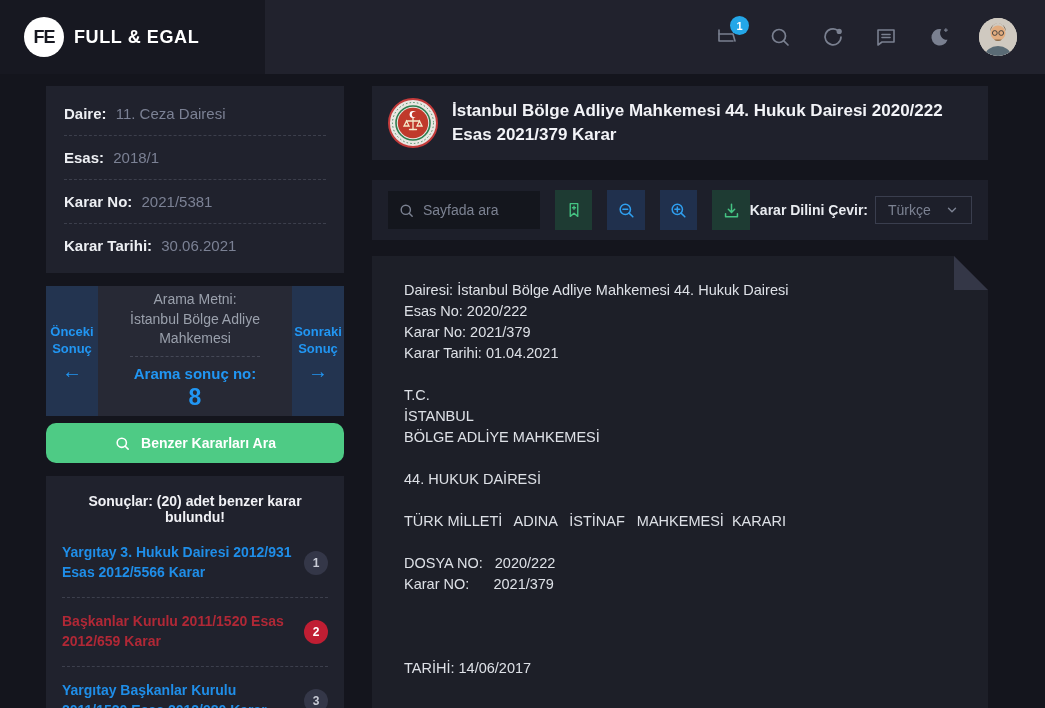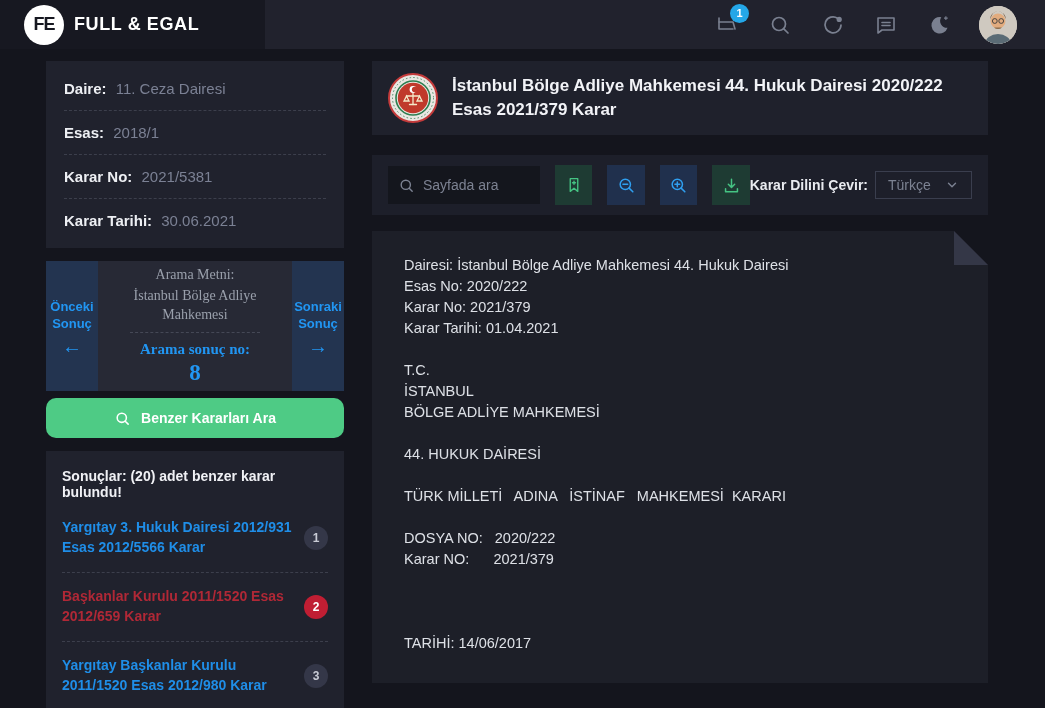--- a/index.html
+++ b/index.html
@@ -1,20 +1,20 @@
 <!DOCTYPE html>
 <html><head>
 <meta charset="utf-8">
 <style>
   * { margin:0; padding:0; box-sizing:border-box; }
   html,body { width:1045px; height:708px; overflow:hidden; }
   body { background:#14151d; font-family:"Liberation Sans", sans-serif; }
 
   
-  .navbar { height:49px; background:#21222d; display:flex; align-items:center; }
+  .navbar { height:74px; background:#21222d; display:flex; align-items:center; }
   .brand-block { width:265px; height:100%; background:#171821; display:flex; align-items:center; padding-left:24px; flex:none; }
   .logo-circle { width:40px; height:40px; border-radius:50%; background:#ffffff; color:#171821; display:flex; align-items:center; justify-content:center; font-weight:800; font-size:18px; letter-spacing:-1px; flex:none; }
   .brand-name { color:#ffffff; font-size:18px; font-weight:800; letter-spacing:.6px; margin-left:10px; white-space:nowrap; }
   .nav-icons { margin-left:auto; display:flex; align-items:center; gap:27px; padding-right:28px; }
   .nav-icon { position:relative; width:26px; height:26px; color:#7a8090; display:flex; align-items:center; justify-content:center; cursor:pointer; }
   .nav-badge { position:absolute; top:-8px; right:-9px; min-width:19px; height:19px; border-radius:50%; background:#24a7e8; color:#fff; font-size:11px; font-weight:700; display:flex; align-items:center; justify-content:center; }
   .avatar { width:38px; height:38px; border-radius:50%; overflow:hidden; background:#d6d0c8; cursor:pointer; flex:none; }
 
   
   .layout { display:flex; padding:12px 0 0 46px; }
@@ -26,33 +26,33 @@
   .case-info { padding:6px 18px; margin-bottom:13px; }
   .case-row { padding:13px 0; border-bottom:1px dashed #3c3f4c; font-size:15px; }
   .case-row:last-child { border-bottom:none; }
   .case-label { color:#edeff3; font-weight:700; }
   .case-value { color:#7b8194; margin-left:5px; }
 
   
   .search-nav { display:flex; height:130px; margin-bottom:7px; }
   .nav-side { width:52px; flex:none; background:#233450; color:#2196f3; display:flex; flex-direction:column; align-items:center; justify-content:center; font-size:13px; font-weight:700; text-align:center; line-height:17px; cursor:pointer; }
   .nav-arrow { font-size:20px; margin-top:6px; font-weight:400; }
-  .nav-mid { flex:1; background:#272935; display:flex; flex-direction:column; align-items:center; justify-content:center; padding:8px 32px; text-align:center;font-family:Liberation Serif, serif; }
+  .nav-mid { flex:1; background:#272935; display:flex; flex-direction:column; align-items:center; justify-content:center; padding:8px 32px; text-align:center; }
   .query-label { color:#9aa0ac; font-size:14px; }
   .query-text { color:#9aa0ac; font-size:14px; line-height:19px; margin-top:3px; }
   .mid-divider { width:100%; border-bottom:1px dashed #454856; margin:8px 0; }
   .result-no-label { color:#2196f3; font-size:15px; font-weight:600; }
   .result-no { color:#2196f3; font-size:23px; font-weight:800; margin-top:2px; }
 
   
   .similar-btn { width:100%; height:40px; background:#4ecb85; border:none; border-radius:10px; color:#fff; font-size:14px; font-weight:700; display:flex; align-items:center; justify-content:center; gap:10px; cursor:pointer; margin-bottom:13px; font-family:inherit; }
 
   
   .results { padding:2px 16px 0 16px; min-height:275px; }
-  .results-header { padding:15px 0 4px 0; color:#f0f1f5; font-size:14px; font-weight:700; }
+  .results-header { padding:15px 0 4px 0; color:#f0f1f5; font-size:14px; font-weight:700;text-align:center; }
   .results-list { list-style:none; }
   .result-item { position:relative; padding:13px 36px 15px 0; border-bottom:1px dashed #3c3f4c; cursor:pointer; }
   .result-link { color:#1f8ee8; font-size:14px; font-weight:700; line-height:20px; text-decoration:none; display:block; }
   .result-badge { position:absolute; right:0; top:50%; transform:translateY(-50%); width:24px; height:24px; border-radius:50%; background:#343748; color:#c9ccd6; font-size:12px; font-weight:700; display:flex; align-items:center; justify-content:center; }
   .result-item.active .result-link { color:#b02836; }
   .result-item.active .result-badge { background:#c01e33; color:#ffffff; }
 
   
   .doc-header { background:#1f212c; padding:12px 16px; display:flex; align-items:center; margin-bottom:20px; min-height:74px; }
   .emblem { width:50px; height:50px; flex:none; }

